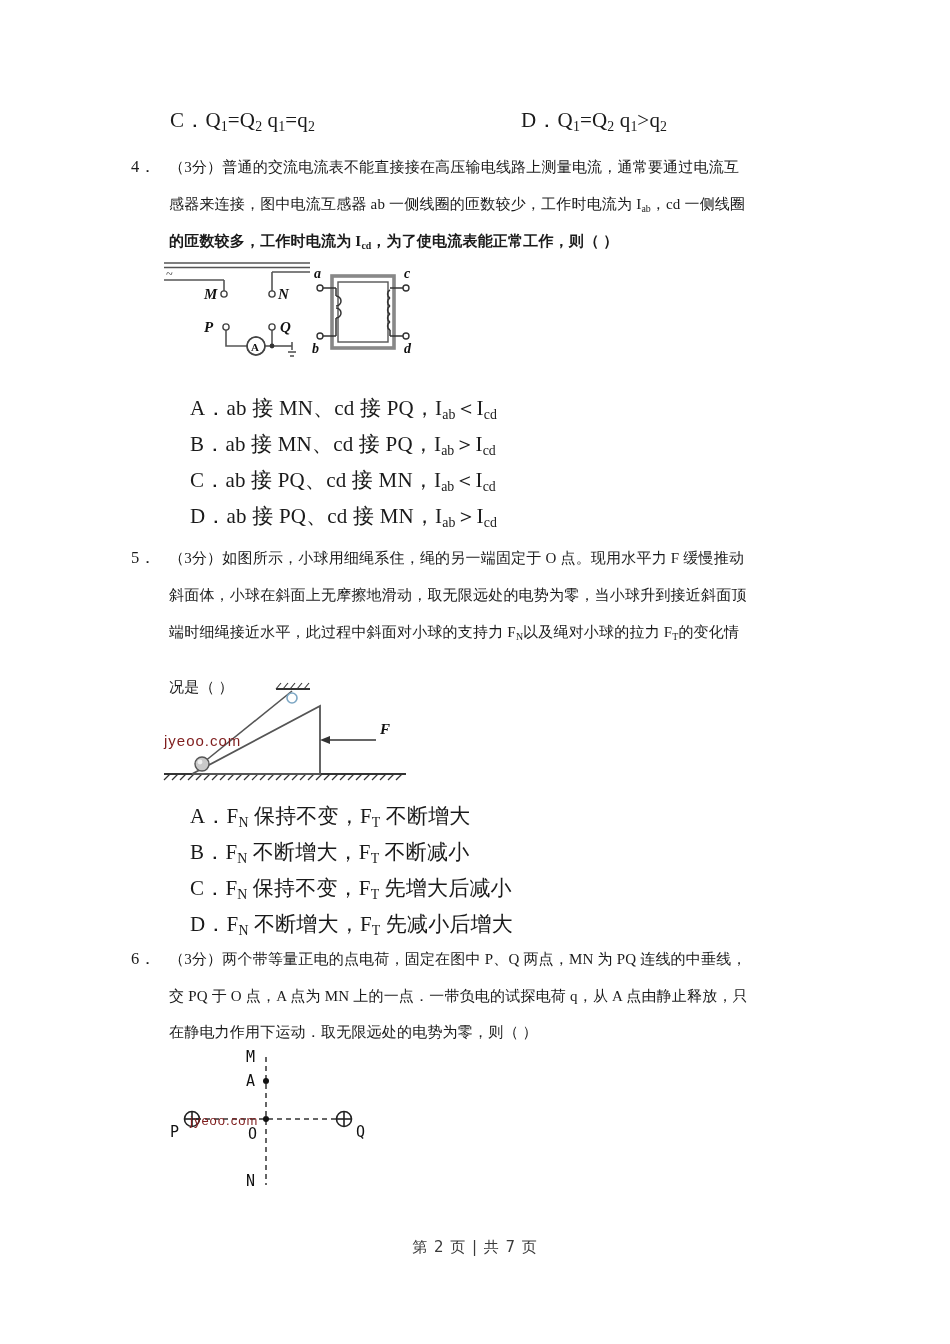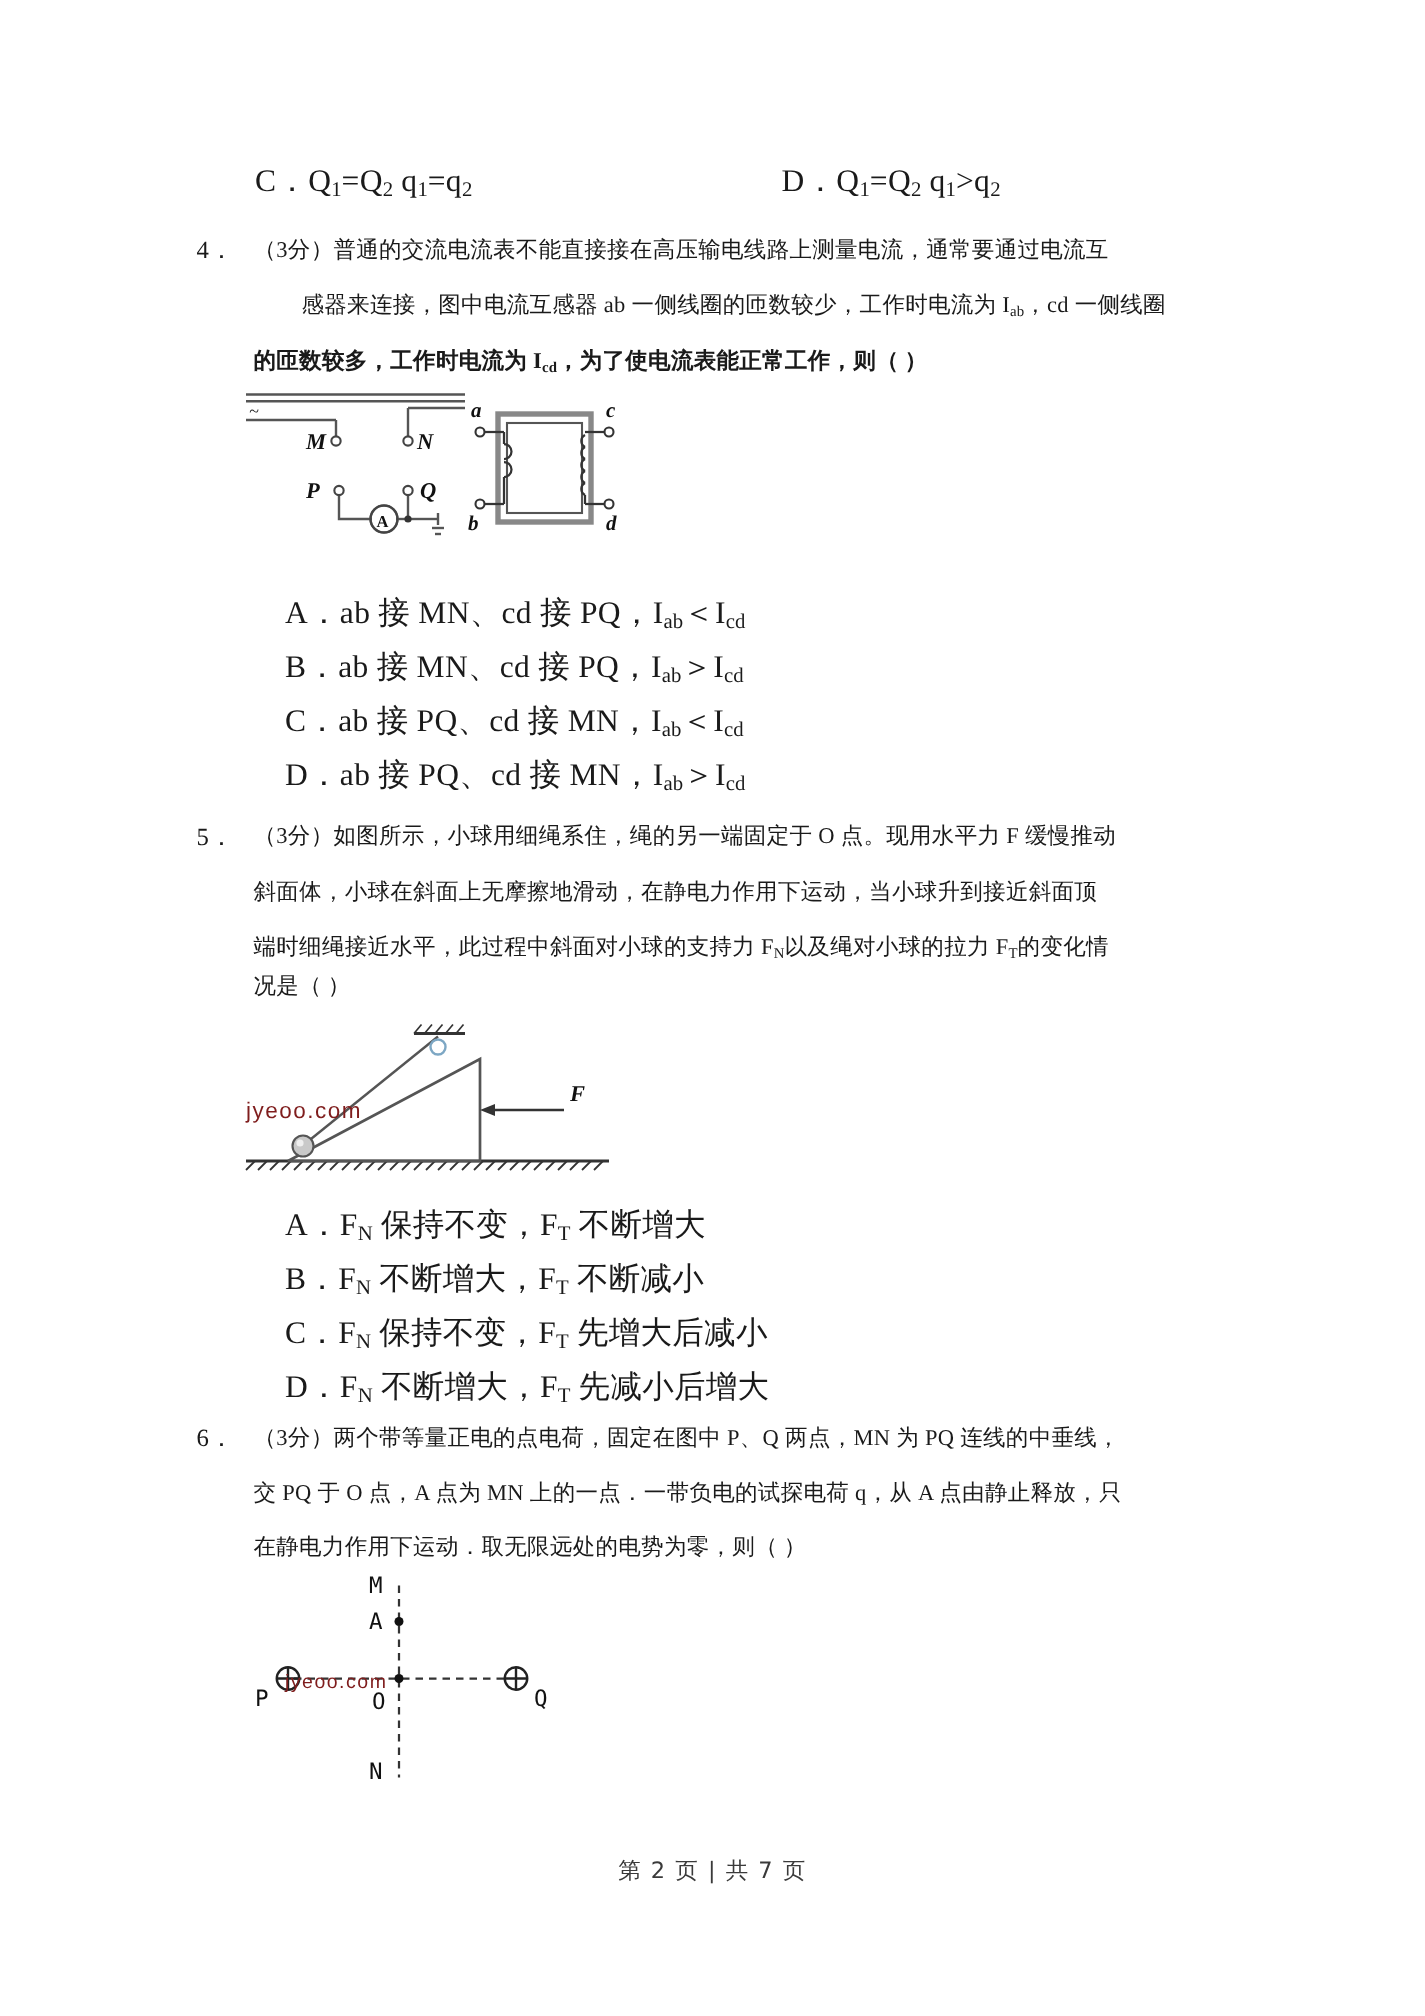--- a/index.html
+++ b/index.html
@@ -82,21 +82,21 @@
     <span>C．</span><span>Q</span><sub>1</sub><span>=Q</span><sub>2</sub><span> q</span><sub>1</sub><span>=q</span><sub>2</sub>
   </div>
 
   <div class="opt" style="left:521px; top:104px;">
     <span>D．</span><span>Q</span><sub>1</sub><span>=Q</span><sub>2</sub><span> q</span><sub>1</sub><span>&gt;q</span><sub>2</sub>
   </div>
 
   <div class="qnum" style="left:131px; top:150px;">4．</div>
   <div class="line" style="left:169px; top:150px;"><span>（3分）</span><span>普通的交流电流表不能直接接在高压输电线路上测量电流，通常要通过电流互</span></div>
 
-  <div class="line" style="left:169px; top:187px;margin-left:32px;"><span>感器来连接，图中电流互感器 ab 一侧线圈的匝数较少，工作时电流为 I</span><sub>ab</sub><span>，cd 一侧线圈</span></div>
+  <div class="line" style="left:169px; top:187px;"><span>感器来连接，图中电流互感器 ab 一侧线圈的匝数较少，工作时电流为 I</span><sub>ab</sub><span>，cd 一侧线圈</span></div>
 
   <div class="line" style="left:169px; top:224px;font-weight:bold;"><span>的匝数较多，工作时电流为 I</span><sub>cd</sub><span>，为了使电流表能正常工作，则（      ）</span></div>
 
   <div class="fig" style="left:160px; top:258px;">
     <svg width="260" height="110" viewBox="0 0 260 110">
       <g stroke="#555" stroke-width="1.6" fill="none">
 
         <line x1="4" y1="5" x2="150" y2="5"></line>
         <line x1="4" y1="9.5" x2="150" y2="9.5"></line>
         <line x1="4" y1="22" x2="64" y2="22"></line>
@@ -179,23 +179,23 @@
   </div>
   <div class="opt" style="left:190px; top:464px;">
     <span>C．</span><span>ab 接 PQ、cd 接 MN，I</span><sub>ab</sub><span>＜I</span><sub>cd</sub>
   </div>
   <div class="opt" style="left:190px; top:500px;">
     <span>D．</span><span>ab 接 PQ、cd 接 MN，I</span><sub>ab</sub><span>＞I</span><sub>cd</sub>
   </div>
 
   <div class="qnum" style="left:131px; top:541px;">5．</div>
   <div class="line" style="left:169px; top:541px;"><span>（3分）</span><span>如图所示，小球用细绳系住，绳的另一端固定于 O 点。现用水平力 F 缓慢推动</span></div>
-  <div class="line" style="left:169px; top:578px;">斜面体，小球在斜面上无摩擦地滑动，在静电力作用下运动，当小球升到接近斜面顶</div>
+  <div class="line" style="left:169px; top:578px;">斜面体，小球在斜面上无摩擦地滑动，取无限远处的电势为零，当小球升到接近斜面顶</div>
   <div class="line" style="left:169px; top:615px;"><span>端时细绳接近水平，此过程中斜面对小球的支持力 F</span><sub>N</sub><span>以及绳对小球的拉力 F</span><sub>T</sub><span>的变化情</span></div>
-  <div class="line" style="left:169px; top:641px;">况是（      ）</div>
+  <div class="line" style="left:169px; top:670px;">况是（      ）</div>
 
   <div class="fig" style="left:158px; top:678px;">
     <svg width="260" height="108" viewBox="0 0 260 108">
 
       <line x1="6" y1="96" x2="248" y2="96" stroke="#333" stroke-width="2"></line>
       <g stroke="#333" stroke-width="1.2">
         <line x1="6" y1="102" x2="12" y2="96"></line>
           <line x1="14" y1="102" x2="20" y2="96"></line>
         <line x1="22" y1="102" x2="28" y2="96"></line>
           <line x1="30" y1="102" x2="36" y2="96"></line>

